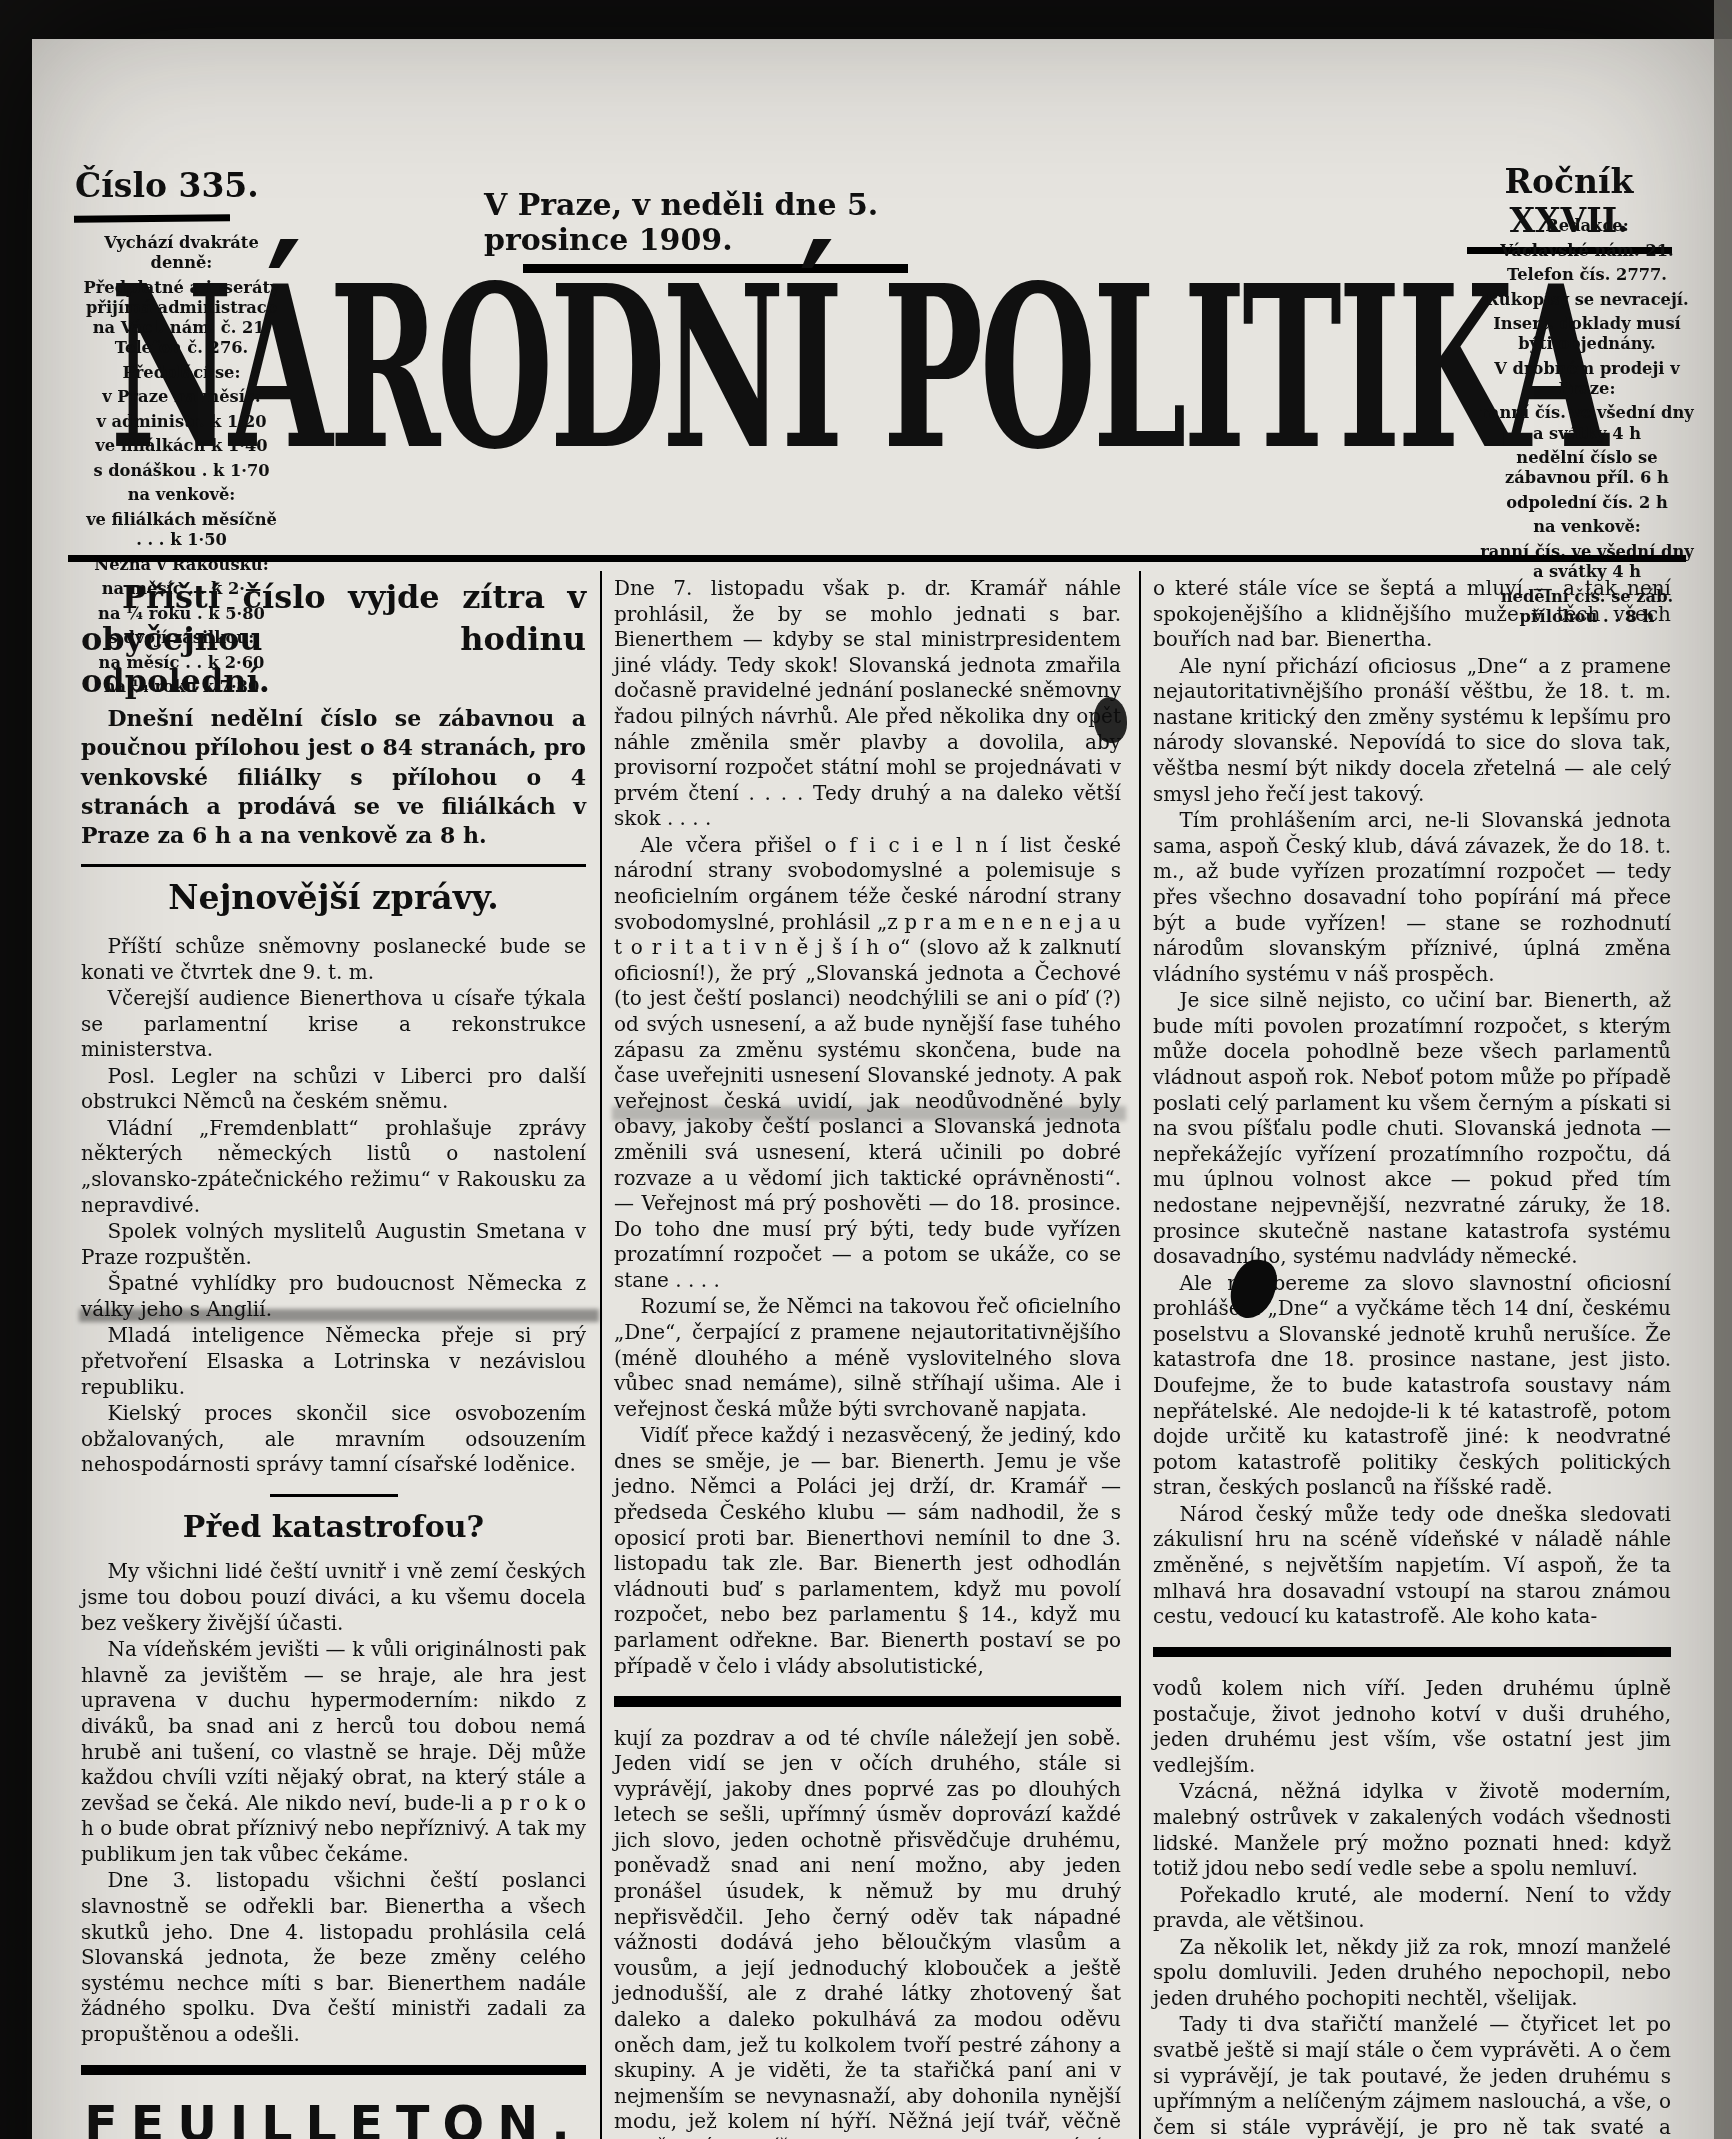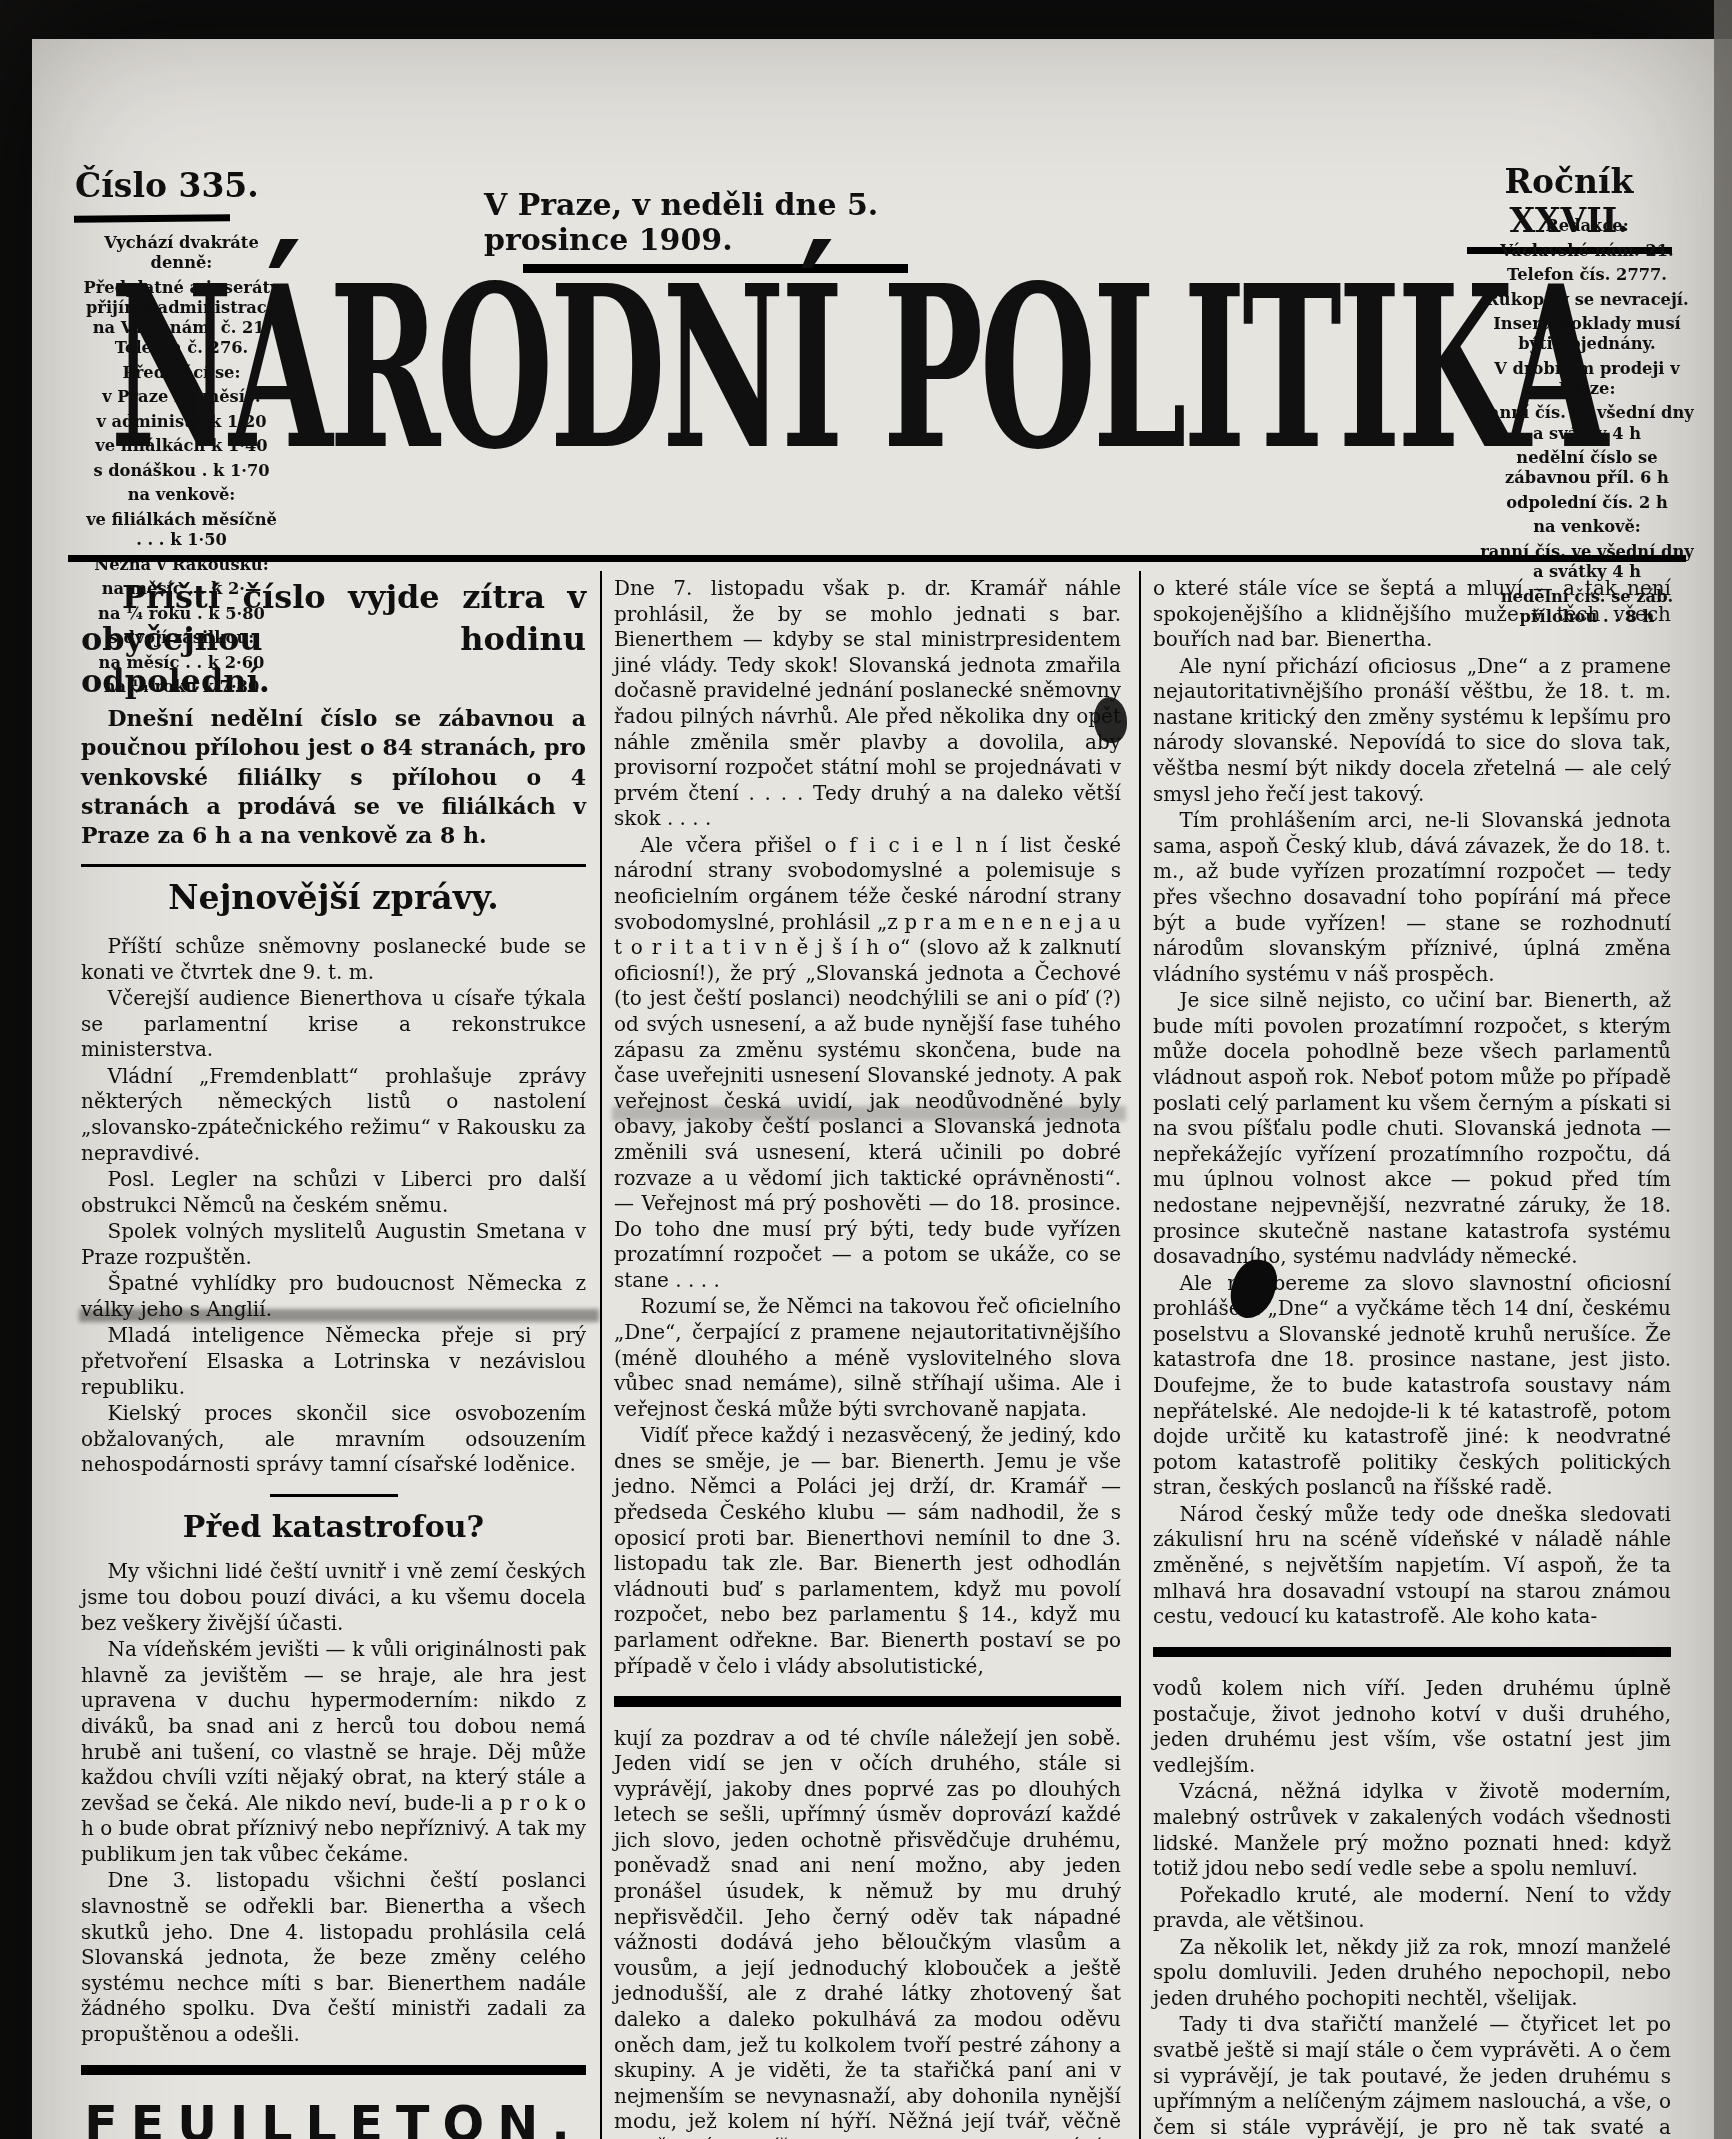--- a/index.html
+++ b/index.html
@@ -125,22 +125,22 @@
   <div class="main-rule"></div>
 
   <div class="col col1">
     <p class="ann1">Příští číslo vyjde zítra v obyčejnou hodinu odpolední.</p>
     <p class="ann2">Dnešní nedělní číslo se zábavnou a poučnou přílohou jest o 84 stranách, pro venkovské filiálky s přílohou o 4 stranách a prodává se ve filiálkách v Praze za 6 h a na venkově za 8 h.</p>
     <div class="thin-rule"></div>
     <h2 class="section-heading">Nejnovější zprávy.</h2>
     <div>
         <p class="news-item">Příští schůze sněmovny poslanecké bude se konati ve čtvrtek dne 9. t. m.</p>
         <p class="news-item">Včerejší audience Bienerthova u císaře týkala se parlamentní krise a rekonstrukce ministerstva.</p>
+        <p class="news-item">Posl. Legler na schůzi v Liberci pro další obstrukci Němců na českém sněmu.</p>
         <p class="news-item">Vládní „Fremdenblatt“ prohlašuje zprávy některých německých listů o nastolení „slovansko-zpátečnického režimu“ v Rakousku za nepravdivé.</p>
-        <p class="news-item">Posl. Legler na schůzi v Liberci pro další obstrukci Němců na českém sněmu.</p>
         <p class="news-item">Spolek volných myslitelů Augustin Smetana v Praze rozpuštěn.</p>
         <p class="news-item">Špatné vyhlídky pro budoucnost Německa z války jeho s Anglií.</p>
         <p class="news-item">Mladá inteligence Německa přeje si prý přetvoření Elsaska a Lotrinska v nezávislou republiku.</p>
         <p class="news-item">Kielský proces skončil sice osvobozením obžalovaných, ale mravním odsouzením nehospodárnosti správy tamní císařské loděnice.</p>
       </div>
     <div class="short-rule"></div>
     <h2 class="article-heading">Před katastrofou?</h2>
     <div>
         <p>My všichni lidé čeští uvnitř i vně zemí českých jsme tou dobou pouzí diváci, a ku všemu docela bez veškery živější účasti.</p>
         <p>Na vídeňském jevišti — k vůli originálnosti pak hlavně za jevištěm — se hraje, ale hra jest upravena v duchu hypermoderním: nikdo z diváků, ba snad ani z herců tou dobou nemá hrubě ani tušení, co vlastně se hraje. Děj může každou chvíli vzíti nějaký obrat, na který stále a zevšad se čeká. Ale nikdo neví, bude-li a p r o  k o h o bude obrat příznivý nebo nepříznivý. A tak my publikum jen tak vůbec čekáme.</p>

